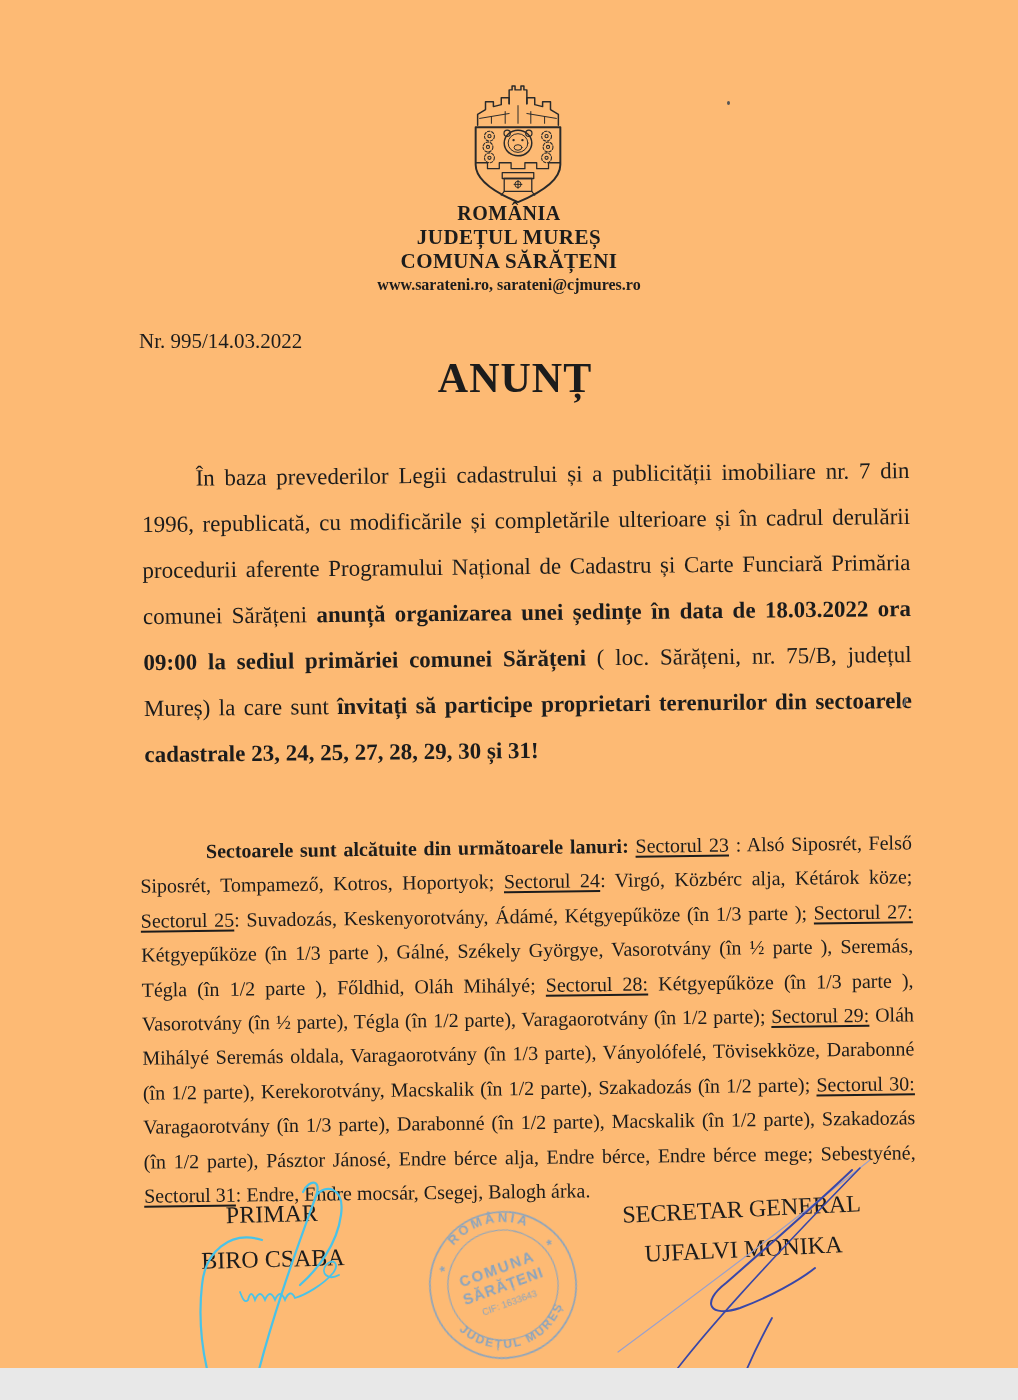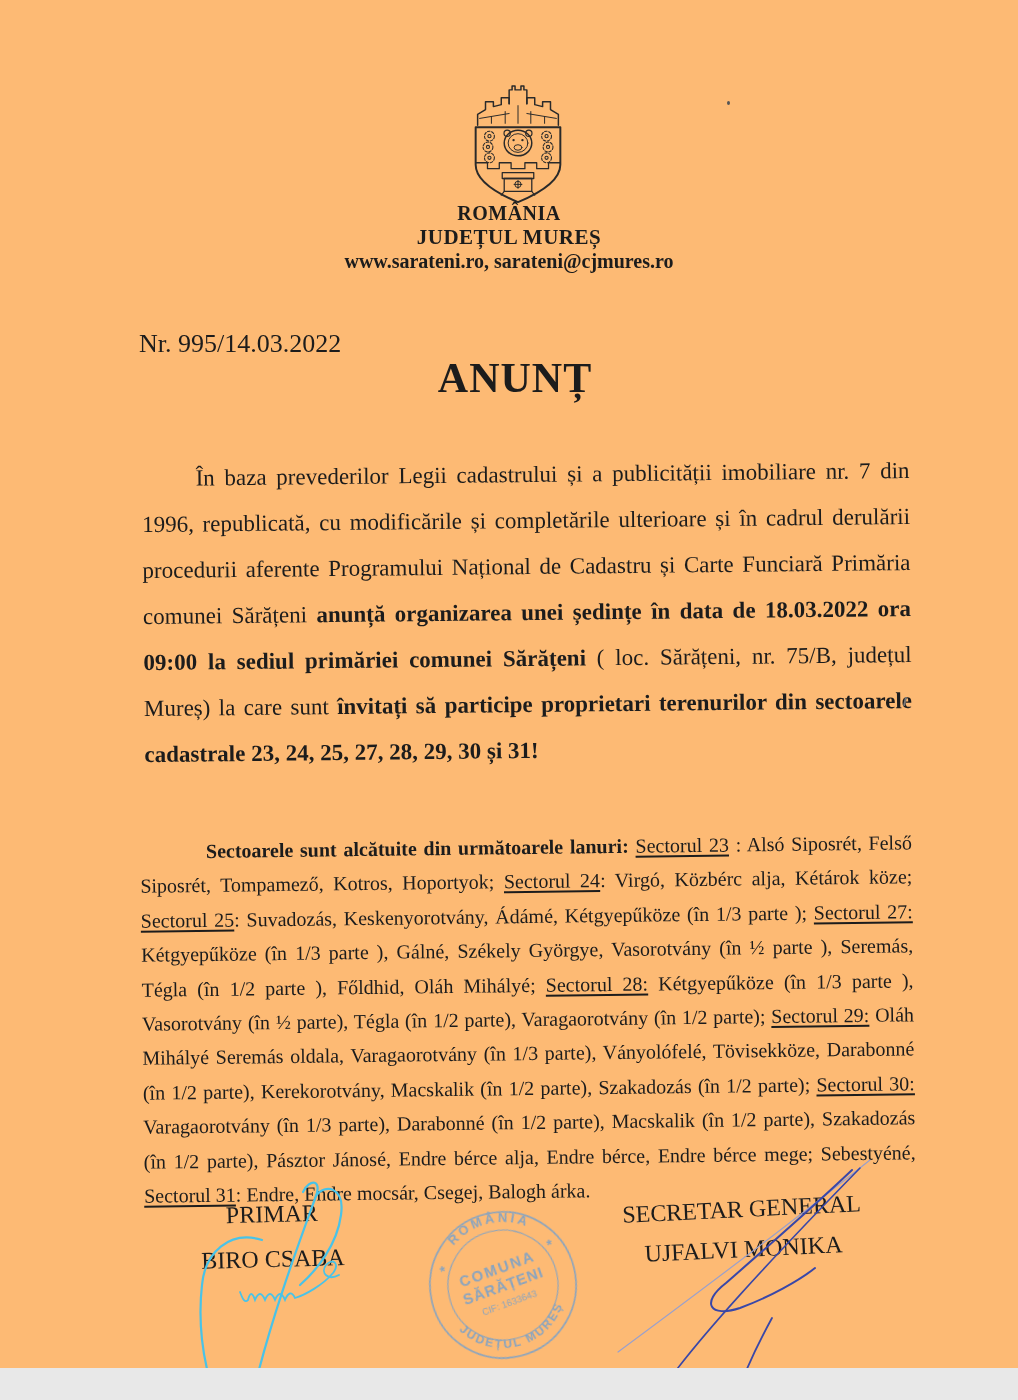--- a/index.html
+++ b/index.html
@@ -9,22 +9,22 @@
     font-family:"Liberation Serif","DejaVu Serif",serif;
     color:#1c1c1c;
   }
   
   .crest{position:absolute;left:444px;top:82px;}
   .org-header{position:absolute;top:201px;left:0;width:100%;text-align:center;font-weight:bold;}
   .org-header div{line-height:24px;}
   .org-l1{font-size:20px;letter-spacing:.5px;}
   .org-l2,.org-l3{font-size:21px;letter-spacing:.5px;}
   .org-l4{font-size:20px;}
-  .org-l5{font-size:20px;}
-  .doc-number{position:absolute;left:139px;top:329px;font-size:26px;}
+  .org-l5{font-size:16px;}
+  .doc-number{position:absolute;left:139px;top:329px;font-size:21px;}
   .title{position:absolute;top:354px;left:6px;width:100%;text-align:center;
          font-size:42px;font-weight:bold;letter-spacing:1px;}
   
   .p1{position:absolute;left:143px;top:429px;width:768px;
       font-size:23px;line-height:46px;text-align:justify;text-indent:54px;
       transform:rotate(-0.6deg);}
   .p2{position:absolute;left:142px;top:810px;width:772px;
       font-size:20px;line-height:34.4px;text-align:justify;text-indent:66px;
       transform:rotate(-0.7deg);}
   .b{font-weight:bold;}
@@ -92,20 +92,21 @@
     <rect x="59" y="92" width="32" height="6" stroke-width="1.3"></rect>
     <rect x="61" y="98" width="28" height="13" stroke-width="1.3"></rect>
     <path d="M61,111 L58,115 M89,111 L92,115" stroke-width="1.2"></path>
     <circle cx="75" cy="104" r="3.2" stroke-width="1"></circle>
     <path d="M75,100 L75,108 M71,104 L79,104" stroke-width="1"></path>
   </svg>
 
   <div class="org-header">
     <div class="org-l1">ROMÂNIA</div>
     <div class="org-l2">JUDEȚUL MUREȘ</div>
+    <div class="org-l3">COMUNA SĂRĂȚENI</div>
     <div class="org-l5">www.sarateni.ro, sarateni@cjmures.ro</div>
   </div>
 
   <div class="doc-number">Nr. 995/14.03.2022</div>
 
   <div class="title">ANUNȚ</div>
 
   <p class="p1"><span>În baza prevederilor Legii cadastrului și a publicității imobiliare nr. 7 din 1996, republicată, cu modificările și completările ulterioare și în cadrul derulării procedurii aferente Programului Național de Cadastru și Carte Funciară Primăria comunei Sărățeni </span><span class="b">anunță organizarea unei ședințe în data de 18.03.2022 ora 09:00 la sediul primăriei comunei Sărățeni</span><span> ( loc. Sărățeni, nr. 75/B, județul Mureș) la care sunt </span><span class="b">învitați să participe proprietari terenurilor din sectoarele cadastrale 23, 24, 25, 27, 28, 29, 30 și 31!</span></p>
   <p class="p2"><span class="b">Sectoarele sunt alcătuite din următoarele lanuri: </span><span class="u">Sectorul 23</span><span> : Alsó Siposrét, Felső Siposrét, Tompamező, Kotros, Hoportyok; </span><span class="u">Sectorul 24</span><span>: Virgó, Közbérc alja, Kétárok köze; </span><span class="u">Sectorul 25</span><span>: Suvadozás, Keskenyorotvány, Ádámé, Kétgyepűköze (în 1/3 parte ); </span><span class="u">Sectorul 27:</span><span> Kétgyepűköze (în 1/3 parte ), Gálné, Székely Györgye, Vasorotvány (în ½ parte ), Seremás, Tégla (în 1/2 parte ), Főldhid, Oláh Mihályé; </span><span class="u">Sectorul 28:</span><span> Kétgyepűköze (în 1/3 parte ), Vasorotvány (în ½ parte), Tégla (în 1/2 parte), Varagaorotvány (în 1/2 parte); </span><span class="u">Sectorul 29:</span><span> Oláh Mihályé Seremás oldala, Varagaorotvány (în 1/3 parte), Ványolófelé, Tövisekköze, Darabonné (în 1/2 parte), Kerekorotvány, Macskalik (în 1/2 parte), Szakadozás (în 1/2 parte); </span><span class="u">Sectorul 30:</span><span> Varagaorotvány (în 1/3 parte), Darabonné (în 1/2 parte), Macskalik (în 1/2 parte), Szakadozás (în 1/2 parte), Pásztor Jánosé, Endre bérce alja, Endre bérce, Endre bérce mege; Sebestyéné, </span><span class="u">Sectorul 31</span><span>: Endre, Endre mocsár, Csegej, Balogh árka.</span></p>
 

